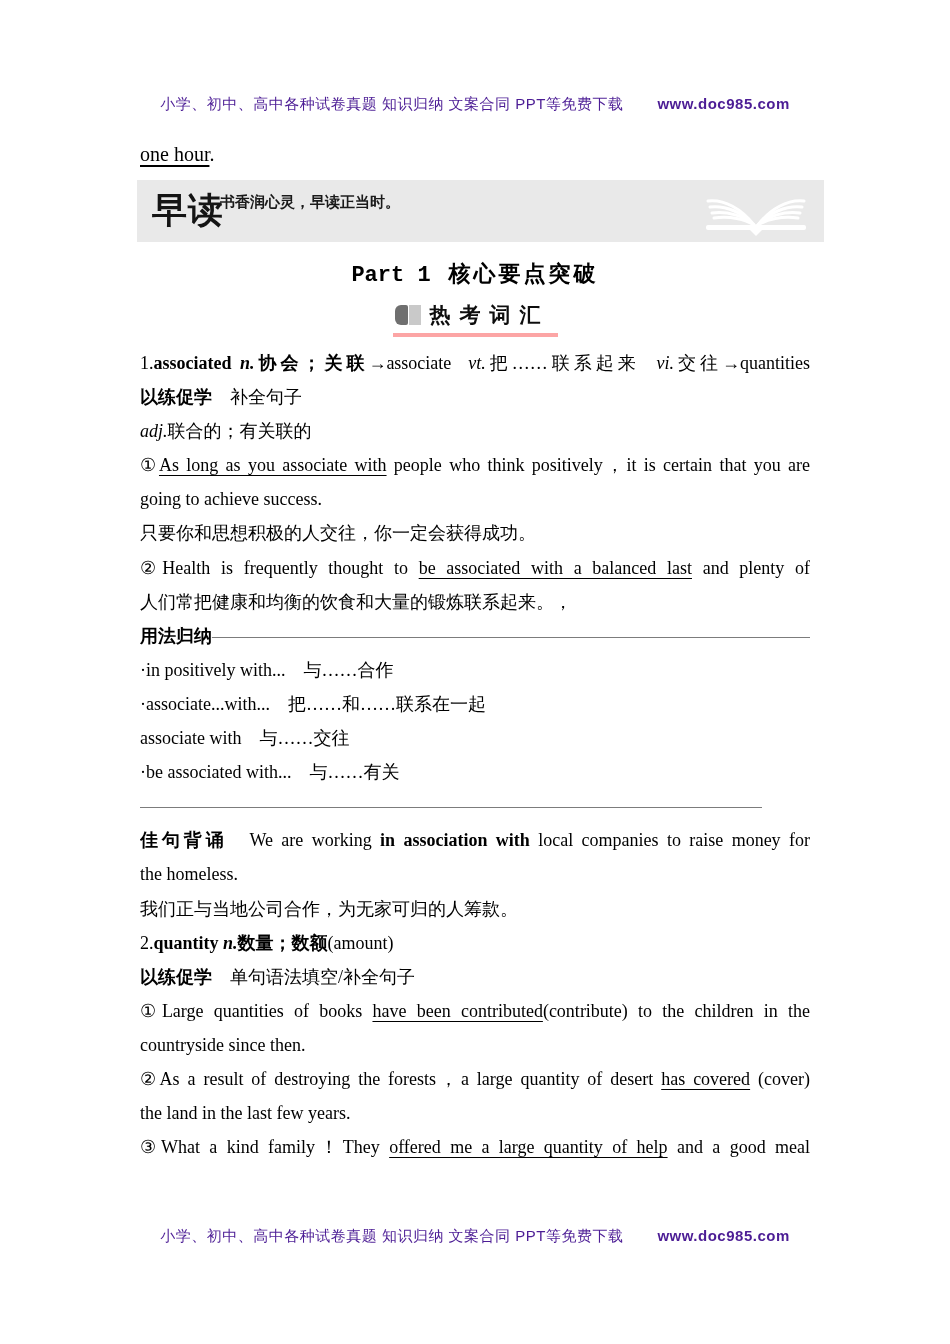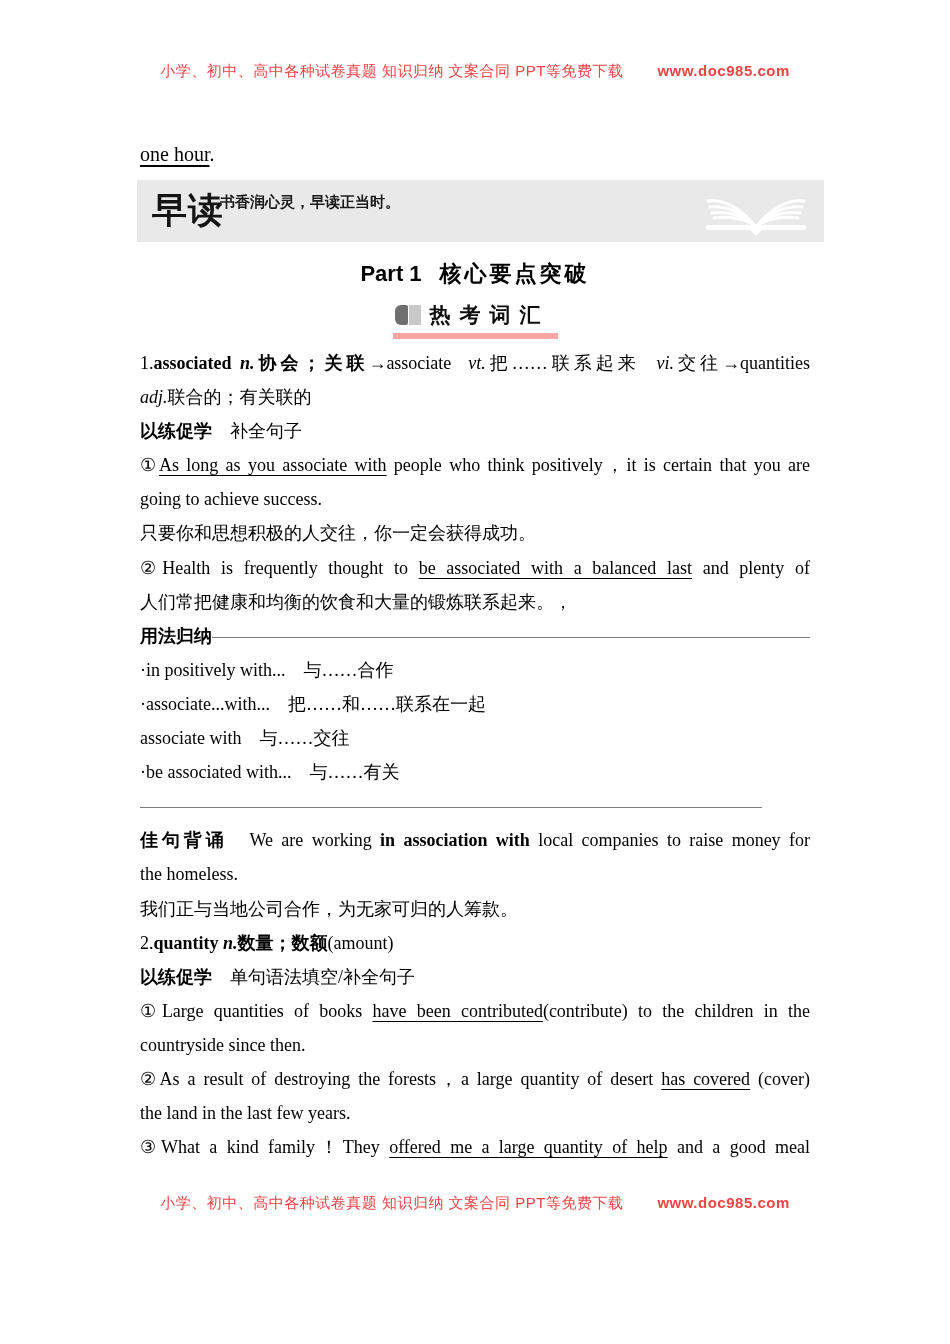--- a/index.html
+++ b/index.html
@@ -4,21 +4,21 @@
 <style>
   html,body{margin:0;padding:0;}
   body{
     width:950px;height:1344px;position:relative;background:#ffffff;
     font-family:"Liberation Serif","DejaVu Serif",serif;color:#000;
     overflow:hidden;
   }
   .hdr{
     position:absolute;left:0;width:950px;text-align:center;
     font-family:"Liberation Sans","DejaVu Sans",sans-serif;
-    font-size:15px;color:#ef4444;letter-spacing:0.5px;white-space:pre;
+    font-size:15px;color:#4c1d95;letter-spacing:0.5px;white-space:pre;margin-top:33px;
   }
   .hdr .site{margin-left:34px;font-weight:bold;}
   #header{top:62px;}
   #footer{top:1194px;}
 
   .intro{position:absolute;left:140px;top:143px;font-size:20px;}
   .intro .ul{text-decoration:underline;text-underline-offset:4px;}
 
   .banner{position:absolute;left:137px;top:180px;width:673px;height:62px;background:#e9e9e9;padding-left:14px;}
   .banner-title{
@@ -27,26 +27,26 @@
   }
   .banner-slogan{
     position:absolute;left:83px;top:13px;font-size:15px;font-weight:bold;color:#1a1a1a;
   }
   .banner-book{position:absolute;right:12px;top:5px;}
 
   .part-heading{
     position:absolute;top:259px;left:0;width:950px;text-align:center;
     font-size:22px;font-weight:bold;color:#000;
   }
-  .part-heading .part-label{font-family:Liberation Sans, sans-serif;margin-right:18px;}
+  .part-heading .part-label{font-family:Liberation Mono, monospace;margin-right:18px;}
   .part-heading .part-text{font-family:Liberation Sans, sans-serif;letter-spacing:3px;}
 
   .section-heading{position:absolute;top:301px;left:0;width:950px;text-align:center;}
   .section-inner{
-    display:inline-block;border-bottom:6px solid #fca5a5;padding:0 8px 4px 2px;
+    display:inline-block;border-bottom:4px solid #fca5a5;padding:0 8px 4px 2px;
     white-space:nowrap;
   }
   .mark-dark{
     display:inline-block;width:13px;height:20px;background:#6f6f6f;
     border-radius:6px 2px 2px 6px;vertical-align:-3px;
   }
   .mark-light{
     display:inline-block;width:12px;height:20px;background:#c9c9c9;
     vertical-align:-3px;margin-left:1px;
   }
@@ -97,22 +97,22 @@
 <div class="part-heading"><span class="part-label">Part 1</span><span class="part-text">核心要点突破</span></div>
 
 <div class="section-heading">
   <span class="section-inner">
     <span class="mark-dark"></span><span class="mark-light"></span><span class="section-title">热考词汇</span>
   </span>
 </div>
 
 <div class="doc-body">
     <div class="line j"><span>1.</span><span class="sb">associated </span><span class="sb si">n.</span><span class="sb ss">协会；关联</span><span>→associate  </span><span class="si">vt.</span><span>把……联系起来  </span><span class="si">vi.</span><span>交往→quantities</span></div>
+    <div class="line"><span class="sb ss">以练促学</span><span>　补全句子</span></div>
     <div class="line"><span class="si">adj.</span><span>联合的；有关联的</span></div>
-    <div class="line"><span class="sb ss">以练促学</span><span>　补全句子</span></div>
     <div class="line j"><span>①</span><span class="su">As long as you associate with</span><span> people who think positively，it is certain that you are</span></div>
     <div class="line"><span>going to achieve success.</span></div>
     <div class="line"><span>只要你和思想积极的人交往，你一定会获得成功。</span></div>
     <div class="line j"><span>②Health is frequently thought to </span><span class="su">be associated with a balanced last</span><span> and plenty of</span></div>
     <div class="line"><span>人们常把健康和均衡的饮食和大量的锻炼联系起来。，</span></div>
     <div class="line clip"><span class="sb ss">用法归纳</span><span class="sc">——————————————————————————————————</span></div>
     <div class="line"><span>·in positively with...　与……合作</span></div>
     <div class="line"><span>·associate...with...　把……和……联系在一起</span></div>
     <div class="line"><span>associate with　与……交往</span></div>
     <div class="line"><span>·be associated with...　与……有关</span></div>

